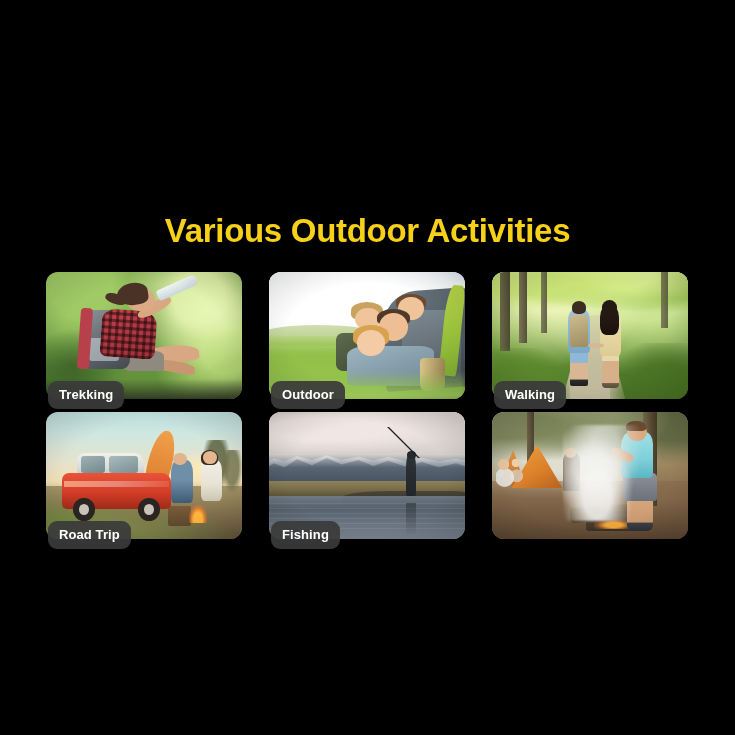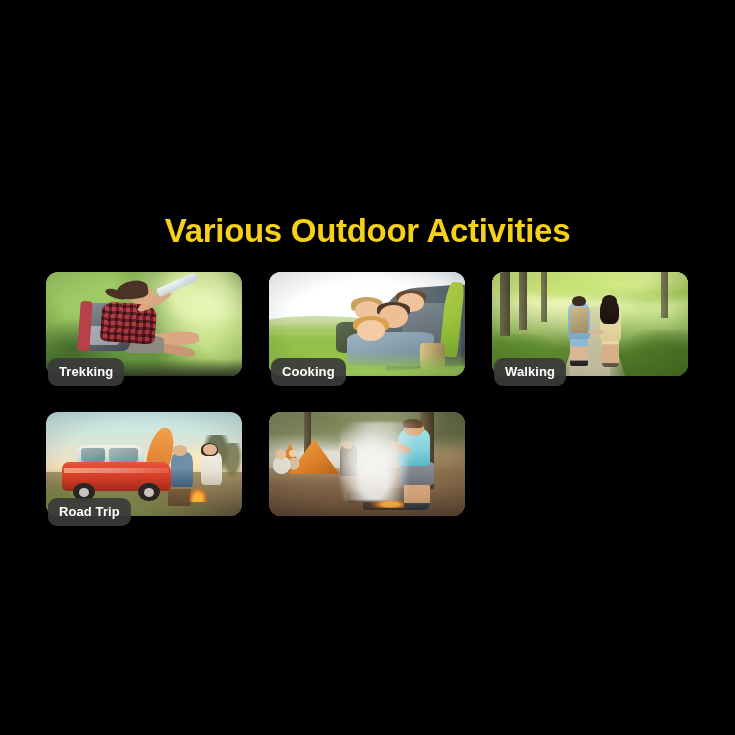--- a/index.html
+++ b/index.html
@@ -46,21 +46,21 @@
     display: grid;
     grid-template-columns: repeat(3, 196px);
     grid-template-rows: repeat(2, 120px);
     column-gap: 27px;
     row-gap: 20px;
   }
 
   .card {
     position: relative;
     width: 196px;
-    height: 104px;
+    height: 127px;
     border-radius: 12px;
     overflow: visible;
   }
 
   .card-photo {
     position: absolute;
     inset: 0;
     border-radius: 12px;
     overflow: hidden;
     background: #2b2b2b;
@@ -440,21 +440,21 @@
         <span class="layer camp-hair-a"></span>
         <span class="layer camp-face-a"></span>
         <span class="layer camp-hair-b"></span>
         <span class="layer camp-face-b"></span>
         <span class="layer camp-hair-c"></span>
         <span class="layer camp-face-c"></span>
         <span class="layer camp-mug"></span>
         <span class="layer camp-grassblur"></span>
         <span class="vignette"></span>
       </div>
-      <div class="card-label">Cooking</div>
+      <div class="card-label">Outdoor</div>
     </div>
 
     <div class="card">
       <div class="card-photo">
         <span class="layer walk-bg"></span>
         <span class="layer walk-canopy"></span>
         <span class="layer walk-trunk1"></span>
         <span class="layer walk-trunk2"></span>
         <span class="layer walk-trunk3"></span>
         <span class="layer walk-trunk4"></span>
@@ -500,20 +500,38 @@
             <i></i>
           </span>
         <span class="layer road-wheel2">
             <i></i>
           </span>
         <span class="vignette"></span>
       </div>
       <div class="card-label">Road Trip</div>
     </div>
 
+    <div class="card">
+      <div class="card-photo">
+        <span class="layer fish-bg"></span>
+        <span class="layer fish-sky"></span>
+        <span class="layer fish-mtn"></span>
+        <span class="layer fish-snow"></span>
+        <span class="layer fish-bank"></span>
+        <span class="layer fish-bank2"></span>
+        <span class="layer fish-water"></span>
+        <span class="layer fish-refl"></span>
+        <span class="layer fish-man-refl"></span>
+        <span class="layer fish-man"></span>
+        <span class="layer fish-man-head"></span>
+        <span class="layer fish-rod"></span>
+        <span class="vignette"></span>
+      </div>
+      <div class="card-label">Fishing</div>
+    </div>
 
     <div class="card">
       <div class="card-photo">
         <span class="layer cook-bg"></span>
         <span class="layer cook-trees"></span>
         <span class="layer cook-ground"></span>
         <span class="layer cook-trunkL"></span>
         <span class="layer cook-tent2"></span>
         <span class="layer cook-tent"></span>
         <span class="layer cook-people"></span>

